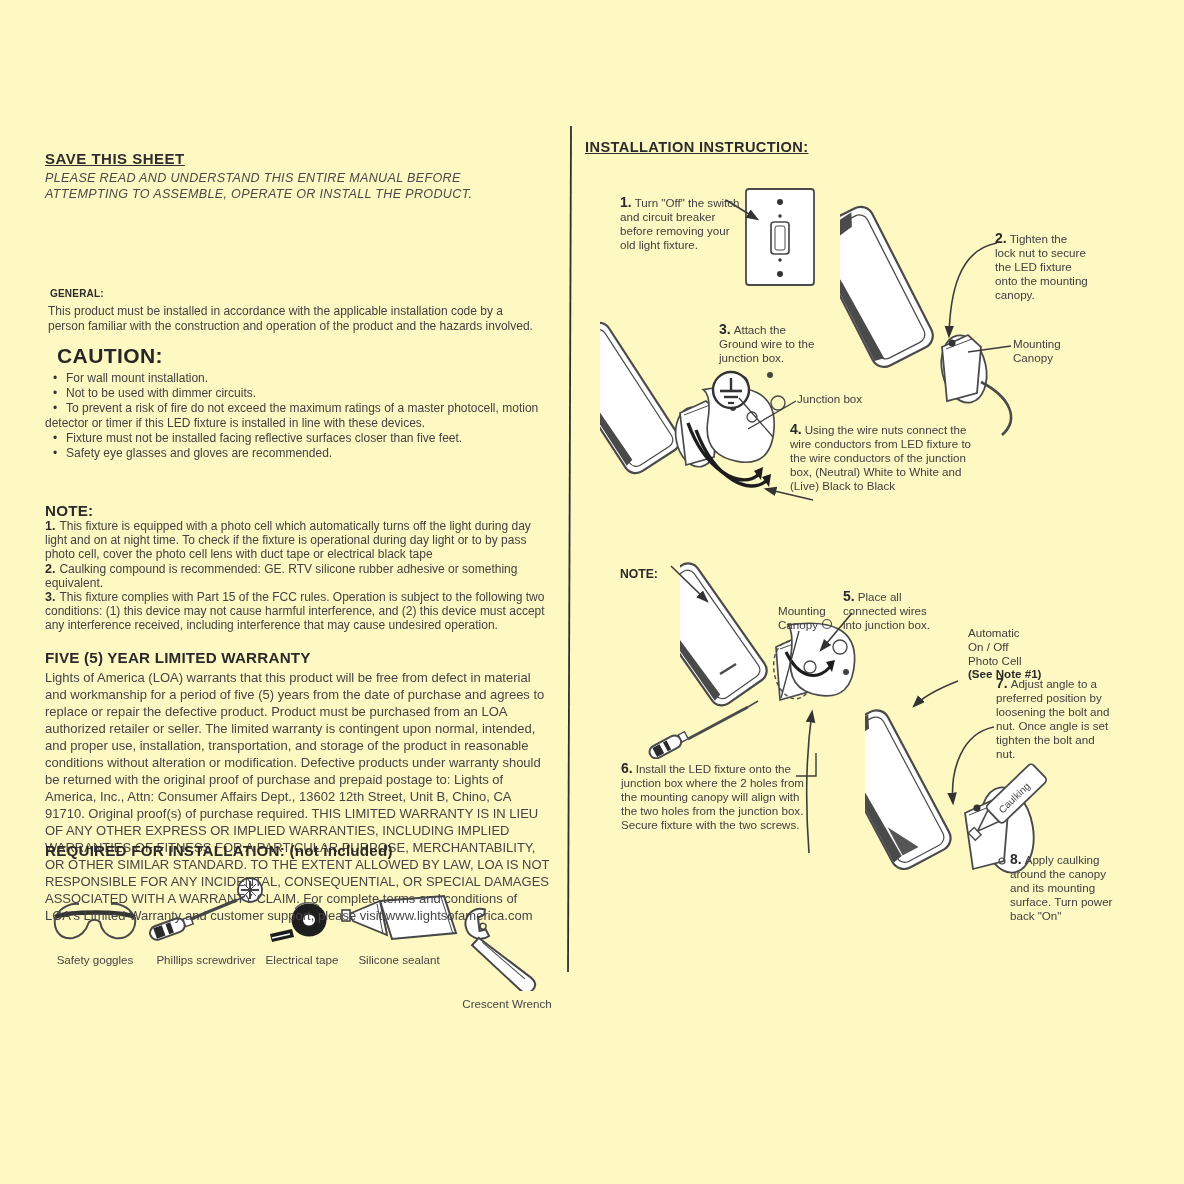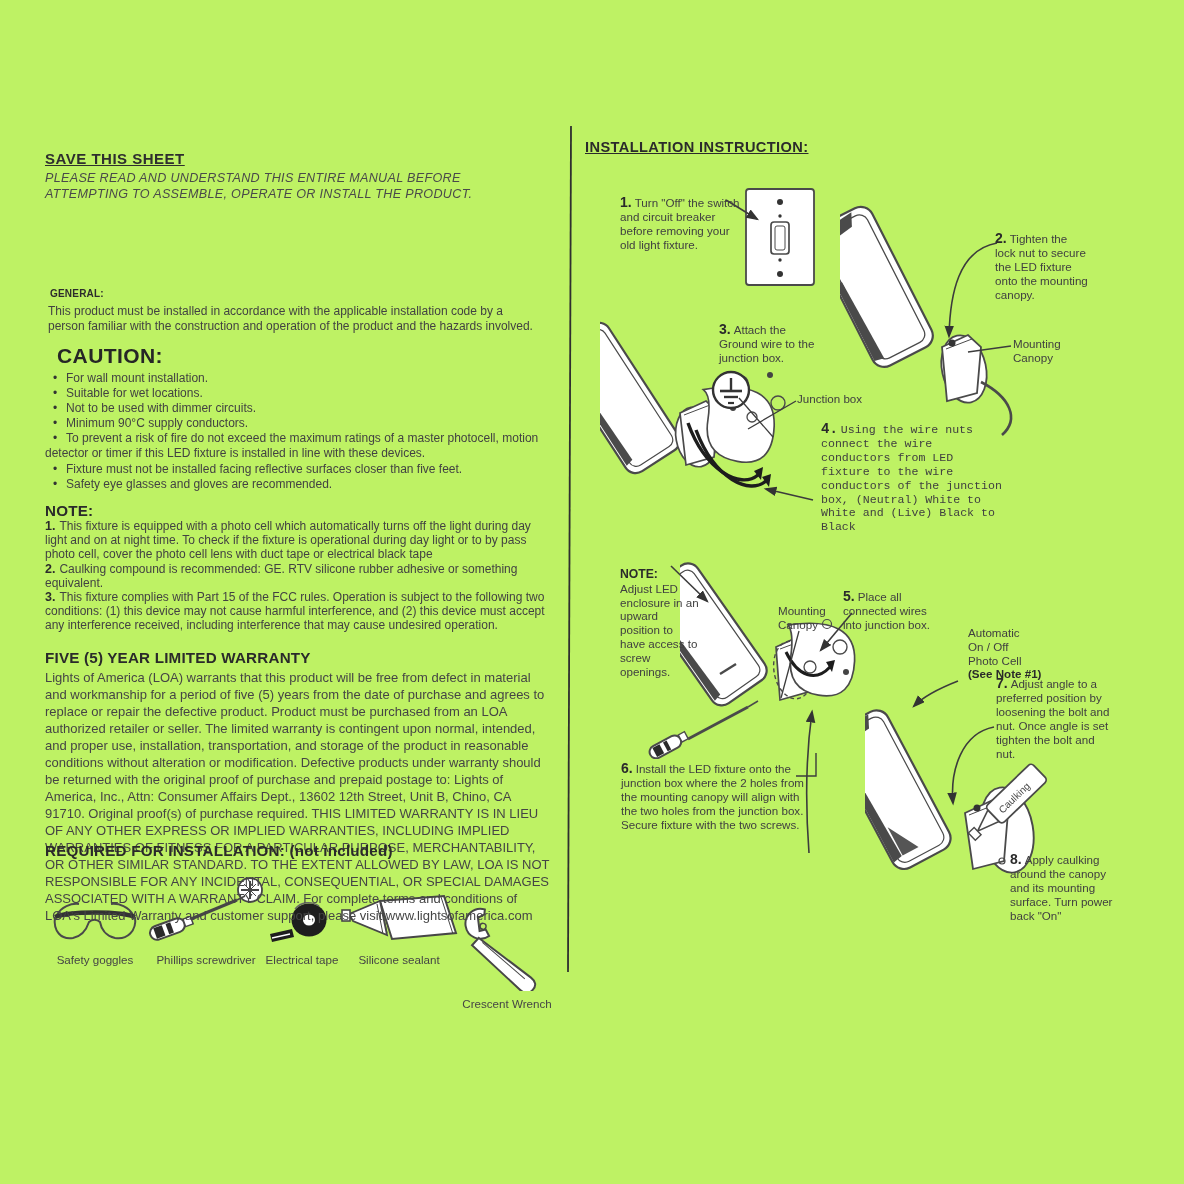--- a/index.html
+++ b/index.html
@@ -1,16 +1,16 @@
 <!DOCTYPE html>
 <html><head>
 <meta charset="utf-8">
 <style>
   html,body{margin:0;padding:0;background:#fff;}
-  .page{position:relative;width:1184px;height:1184px;background:#bef264;overflow:hidden;
+  .page{position:relative;width:1184px;height:1184px;background:#fef9c3;overflow:hidden;
         font-family:"Liberation Sans",sans-serif;color:#3f3f3f;}
   .overlay{position:absolute;left:0;top:0;z-index:4;pointer-events:none;}
   .art{position:absolute;z-index:2;}
   .txt{position:absolute;z-index:5;}
   
   .save-title{font-size:15px;font-weight:bold;color:#2e2e2e;text-decoration:underline;letter-spacing:.5px;}
   .save-sub{font-size:12.6px;font-style:italic;font-weight:normal;color:#4a4a4a;line-height:15.5px;letter-spacing:.3px;}
   .h-small{font-size:10px;font-weight:bold;color:#2c2c2c;letter-spacing:.2px;}
   .h-big{font-size:21px;font-weight:bold;color:#262626;letter-spacing:.4px;}
   .h-med{font-size:15.2px;font-weight:bold;color:#2a2a2a;letter-spacing:.2px;}
@@ -76,23 +76,21 @@
 
     <div class="txt save-title" style="left:45px;top:150px;">SAVE THIS SHEET</div>
     <div class="txt save-sub" style="left:45px;top:171px;width:482px;">PLEASE READ AND UNDERSTAND THIS ENTIRE MANUAL BEFORE ATTEMPTING TO ASSEMBLE, OPERATE OR INSTALL THE PRODUCT.</div>
 
     <div class="txt h-small" style="left:50px;top:288px;">GENERAL:</div>
     <div class="txt body-txt" style="left:48px;top:304px;width:492px;">This product must be installed in accordance with the applicable installation code by a person familiar with the construction and operation of the product and the hazards involved.</div>
 
     <div class="txt h-big" style="left:57px;top:344px;">CAUTION:</div>
     <div class="txt" style="left:45px;top:371px;width:498px;">
       <div class="c-item"><span class="blt"></span><span>For wall mount installation.</span></div>
-      <div class="c-item"><span class="blt"></span><span>Suitable for wet locations.</span></div>
       <div class="c-item"><span class="blt"></span><span>Not to be used with dimmer circuits.</span></div>
-      <div class="c-item"><span class="blt"></span><span>Minimum 90°C supply conductors.</span></div>
       <div class="c-item"><span class="blt"></span><span>To prevent a risk of fire do not exceed the maximum ratings of a master photocell, motion detector or timer if this LED fixture is installed in line with these devices.</span></div>
       <div class="c-item"><span class="blt"></span><span>Fixture must not be installed facing reflective surfaces closer than five feet.</span></div>
       <div class="c-item"><span class="blt"></span><span>Safety eye glasses and gloves are recommended.</span></div>
     </div>
 
     <div class="txt h-med" style="left:45px;top:502px;">NOTE:</div>
     <div class="txt" style="left:45px;top:519px;width:502px;">
       <div class="n-item"><b>1.</b><span>This fixture is equipped with a photo cell which automatically turns off the light during day light and on at night time. To check if the fixture is operational during day light or to by pass photo cell, cover the photo cell lens with duct tape or electrical black tape</span></div>
       <div class="n-item"><b>2.</b><span>Caulking compound is recommended: GE. RTV silicone rubber adhesive or something equivalent.</span></div>
       <div class="n-item"><b>3.</b><span>This fixture complies with Part 15 of the FCC rules. Operation is subject to the following two conditions: (1) this device may not cause harmful interference, and (2) this device must accept any interference received, including interference that may cause undesired operation.</span></div>
@@ -171,41 +169,40 @@
 
     <div class="step" style="left:620px;top:196px;width:124px;">
       <b>1.</b><span>Turn "Off" the switch and circuit breaker before removing your old light fixture.</span>
     </div>
     <div class="step" style="left:995px;top:232px;width:95px;">
       <b>2.</b><span>Tighten the lock nut to secure the LED fixture onto the mounting canopy.</span>
     </div>
     <div class="step" style="left:719px;top:323px;width:100px;">
       <b>3.</b><span>Attach the Ground wire to the junction box.</span>
     </div>
-    <div class="step" style="left:821px;top:423px;width:182px;font-family:Liberation Mono, monospace;">
+    <div class="step" style="left:790px;top:423px;width:182px;">
       <b>4.</b><span>Using the wire nuts connect the wire conductors from LED fixture to the wire conductors of the junction box, (Neutral) White to White and (Live) Black to Black</span>
     </div>
     <div class="step" style="left:843px;top:590px;width:95px;">
       <b>5.</b><span>Place all connected wires into junction box.</span>
     </div>
     <div class="step" style="left:621px;top:762px;width:186px;">
       <b>6.</b><span>Install the LED fixture onto the junction box where the 2 holes from the mounting canopy will align with the two holes from the junction box. Secure fixture with the two screws.</span>
     </div>
     <div class="step" style="left:996px;top:656px;width:120px;margin-top:21px;">
       <b>7.</b><span>Adjust angle to a preferred position by loosening the bolt and nut. Once angle is set tighten the bolt and nut.</span>
     </div>
     <div class="step" style="left:1010px;top:853px;width:106px;">
       <b>8.</b><span>Apply caulking around the canopy and its mounting surface. Turn power back "On"</span>
     </div>
 
     <div class="lbl" style="left:1013px;top:337px;width:66px;">Mounting Canopy</div>
     <div class="lbl" style="left:797px;top:392px;width:92px;">Junction box</div>
     <div class="lbl note2" style="left:620px;top:568px;width:80px;">
       <b>NOTE:</b>
-      <span>Adjust LED enclosure in an upward position to have access to screw openings.</span>
     </div>
     <div class="lbl" style="left:778px;top:604px;width:62px;">Mounting Canopy</div>
     <div class="lbl pc" style="left:936px;top:626px;width:92px;margin-left:32px;">
       <span style="display:block">Automatic</span>
       <span style="display:block">On / Off</span>
       <span style="display:block">Photo Cell</span>
       <b>(See Note #1)</b>
     </div>
 
     <svg class="art" style="left:742px;top:185px;" width="78" height="105" viewBox="0 0 78 105">

